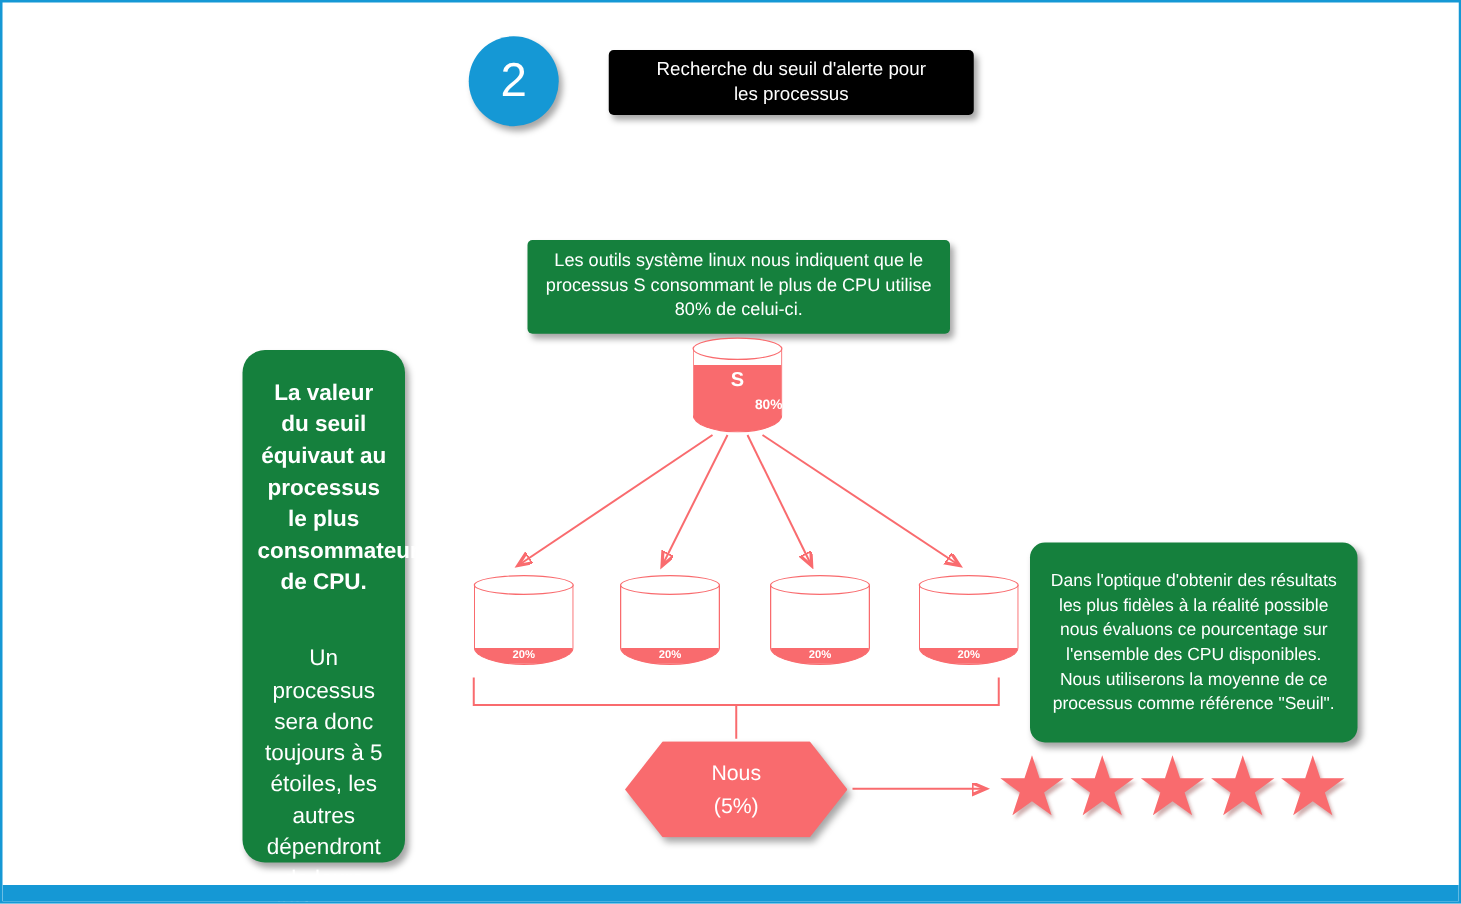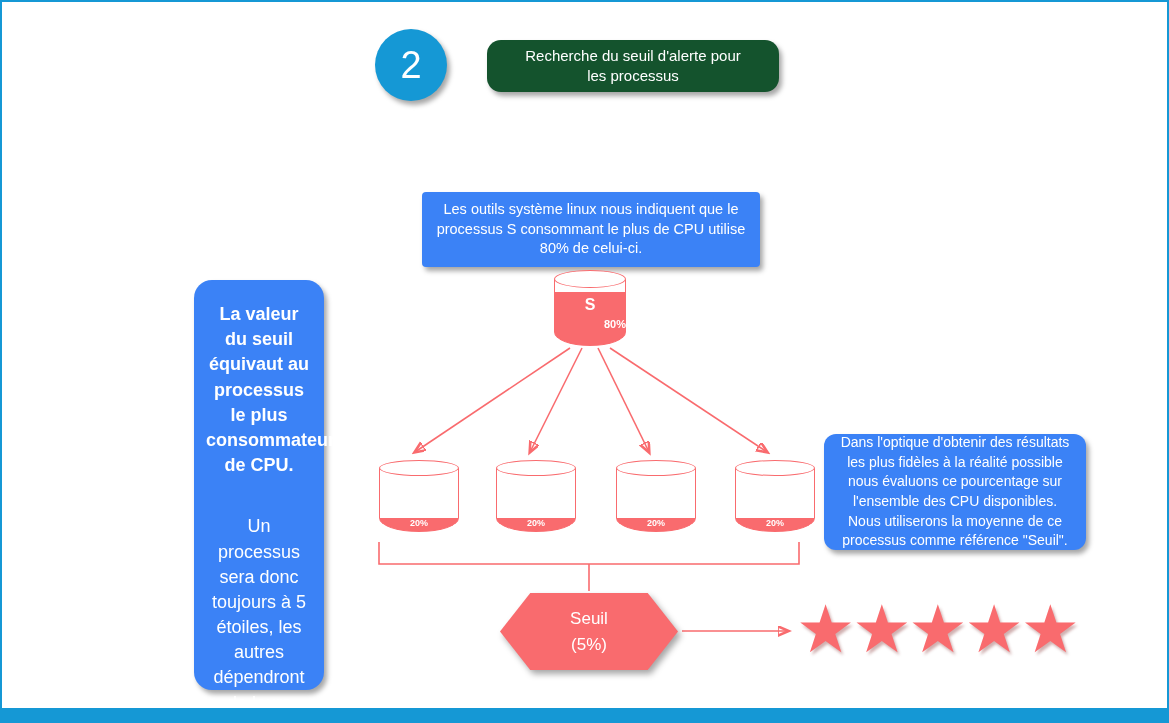--- a/index.html
+++ b/index.html
@@ -11,39 +11,39 @@
   .bottom-bar { position:absolute; left:0; right:0; bottom:0; height:13px; background:#1598d5; }
 
   .step-circle {
     position:absolute; left:373px; top:27px; width:72px; height:72px;
     background:#1598d5; border-radius:50%; color:#fff;
     display:flex; align-items:center; justify-content:center;
     font-size:38px; box-shadow:3px 4px 5px rgba(0,0,0,0.35);
   }
   .title-box {
     position:absolute; left:485px; top:38px; width:292px; height:52px;
-    background:#14532d; color:#fff; border-radius:14px;
+    background:#000000; color:#fff; border-radius:4px;
     display:flex; align-items:center; justify-content:flex-start; text-align:center;
     font-size:15px; line-height:1.35; padding:4px 28px;
     box-shadow:3px 4px 5px rgba(0,0,0,0.35);
   }
-  .callout { position:absolute; background:#3b82f6; color:#fff; box-shadow:3px 4px 5px rgba(0,0,0,0.35); }
+  .callout { position:absolute; background:#15803d; color:#fff; box-shadow:3px 4px 5px rgba(0,0,0,0.35); }
   .callout-top {
     left:420px; top:190px; width:338px; min-height:58px; border-radius:4px;
     display:flex; align-items:center; justify-content:center; text-align:center;
     font-size:14.5px; line-height:1.35; padding:8px 14px;
   }
   .callout-left {
     left:192px; top:278px; width:130px; height:410px; border-radius:18px;
     padding:22px 12px; font-size:18px; line-height:1.4; text-align:center;
   }
   .callout-left .bold-part { font-weight:bold; display:block; }
   .callout-left .body-part { display:block; margin-top:36px; }
   .callout-right {
-    left:822px; top:432px; width:262px; height:116px; border-radius:12px;
+    left:822px; top:432px; width:262px; height:160px; border-radius:12px;
     display:flex; align-items:center; justify-content:center; text-align:center;
     font-size:14px; line-height:1.4; padding:10px 14px;
   }
 
   
   .cyl { position:absolute; }
   .cyl-body {
     position:absolute; left:0; right:0; bottom:0;
     border:1.5px solid #f96b6e; border-top:none;
     border-radius:0 0 50% 50% / 0 0 14px 14px;
@@ -159,21 +159,21 @@
   </div>
 
   <div class="cyl small" style="left:733px; top:458px;">
     <div class="cyl-body" style="background: linear-gradient(to top, rgb(249, 107, 110) 20%, rgb(255, 255, 255) 20%);"></div>
     <div class="cyl-top"></div>
     <div class="cyl-percent-small">20%</div>
   </div>
 
   <div class="hex-wrap">
     <div class="hexagon">
-      <div>Seuil</div>
+      <div>Nous</div>
       <div>(5%)</div>
     </div>
   </div>
 
   <div class="stars-row">
       <span class="star">★</span>
       <span class="star">★</span>
       <span class="star">★</span>
       <span class="star">★</span>
       <span class="star">★</span>

